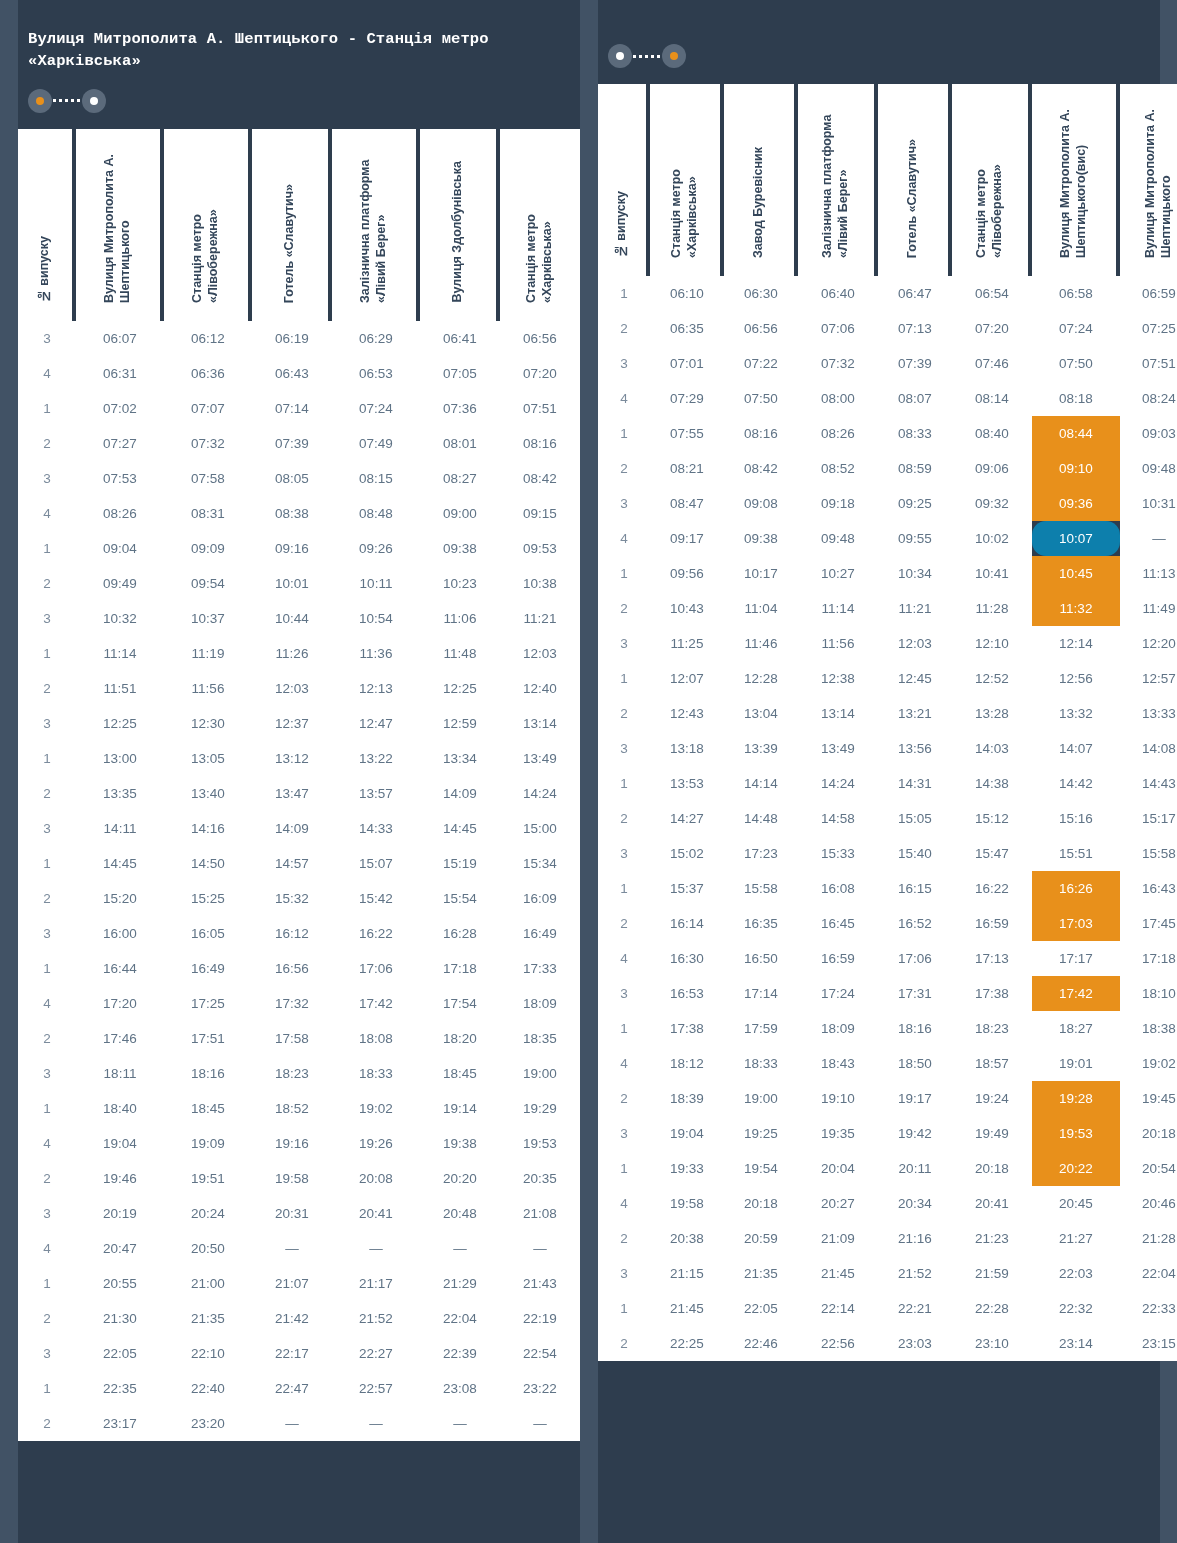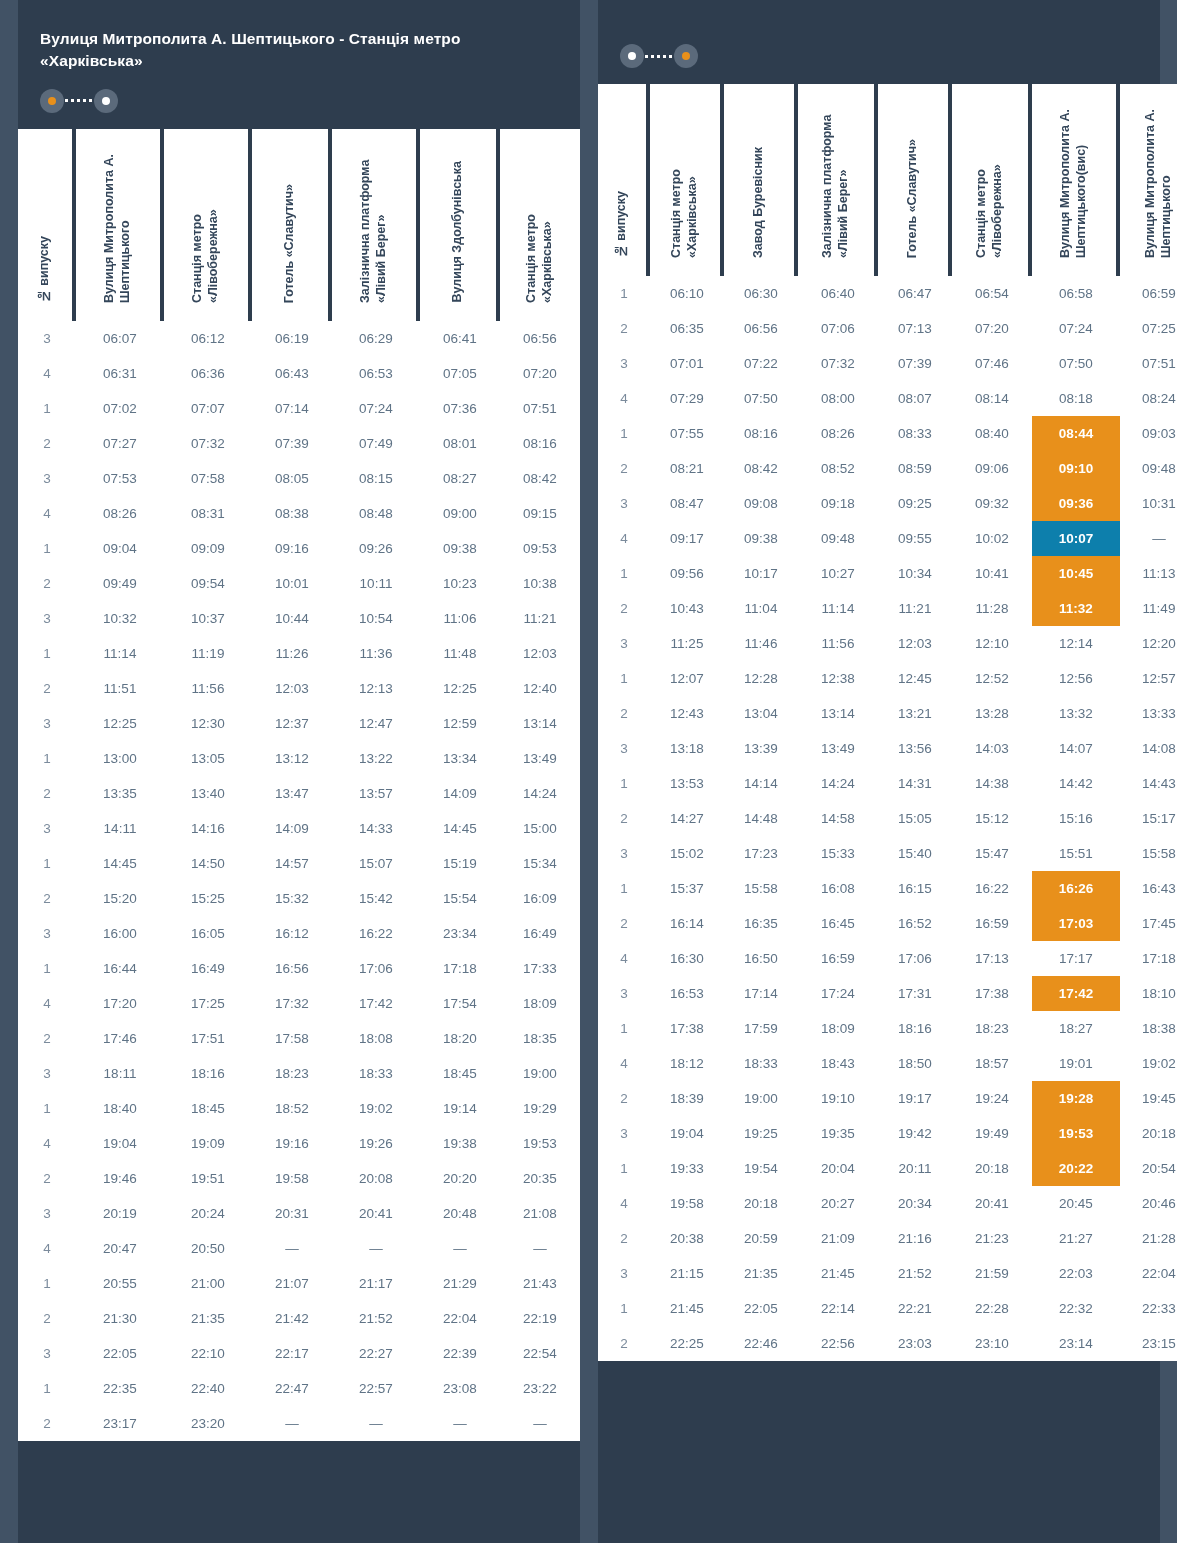--- a/index.html
+++ b/index.html
@@ -19,21 +19,22 @@
     padding: 0;
   }
   .panel {
     position: relative;
     background: #2e3d4e;
     width: 562px;
     flex: 0 0 562px;
   }
   .panel.left { margin-left: 18px; }
   .panel-header {
-    padding: 28px 22px 0 22px;
+    padding: 28px 22px 0 10px;
+    font-family: Liberation Mono, monospace;
   }
   .panel-title {
     color: #ffffff;
     font-size: 15.5px;
     font-weight: bold;
     line-height: 1.45;
     letter-spacing: 0.1px;
   }
   .dir-indicator {
     margin-top: 16px;
@@ -97,27 +98,28 @@
     font-weight: normal;
   }
   table.sched tbody tr td:first-child { color: #7b8b9c; }
   td.hl-orange {
     background: #e8901b !important;
     color: #ffffff !important;
   }
   td.hl-blue {
     background: #0d7fac !important;
     color: #ffffff !important;
+    border-radius: 14px;
   }
   .cellbox {
     display: block;
     margin: 1px 2px;
     line-height: 33px;
   }
-  td.hl-orange .cellbox, td.hl-blue .cellbox { font-weight: bold; }
+  td.hl-orange .cellbox, td.hl-blue .cellbox { font-weight: normal; }
   .table-wrap { padding: 0; }
   .panel-foot { height: 14px; background: #2e3d4e; }
 </style>
 </head>
 <body>
 
 <div class="page">
 
   <div class="panel left">
     <div class="panel-header">
@@ -547,21 +549,21 @@
               <td>
                 <span class="cellbox">16:05</span>
               </td>
               <td>
                 <span class="cellbox">16:12</span>
               </td>
               <td>
                 <span class="cellbox">16:22</span>
               </td>
               <td>
-                <span class="cellbox">23:34</span>
+                <span class="cellbox">16:28</span>
               </td>
               <td>
                 <span class="cellbox">16:49</span>
               </td>
             </tr>
             <tr>
               <td>
                 <span class="cellbox">1</span>
               </td>
               <td>

